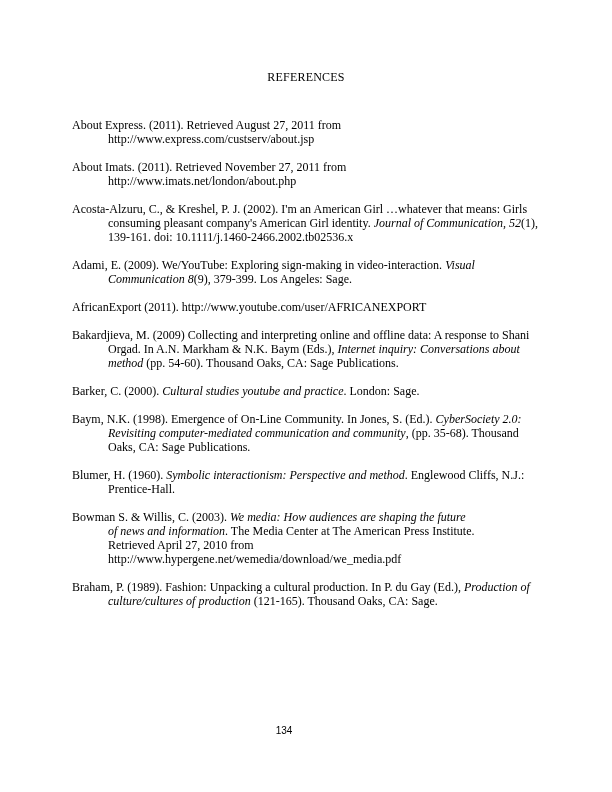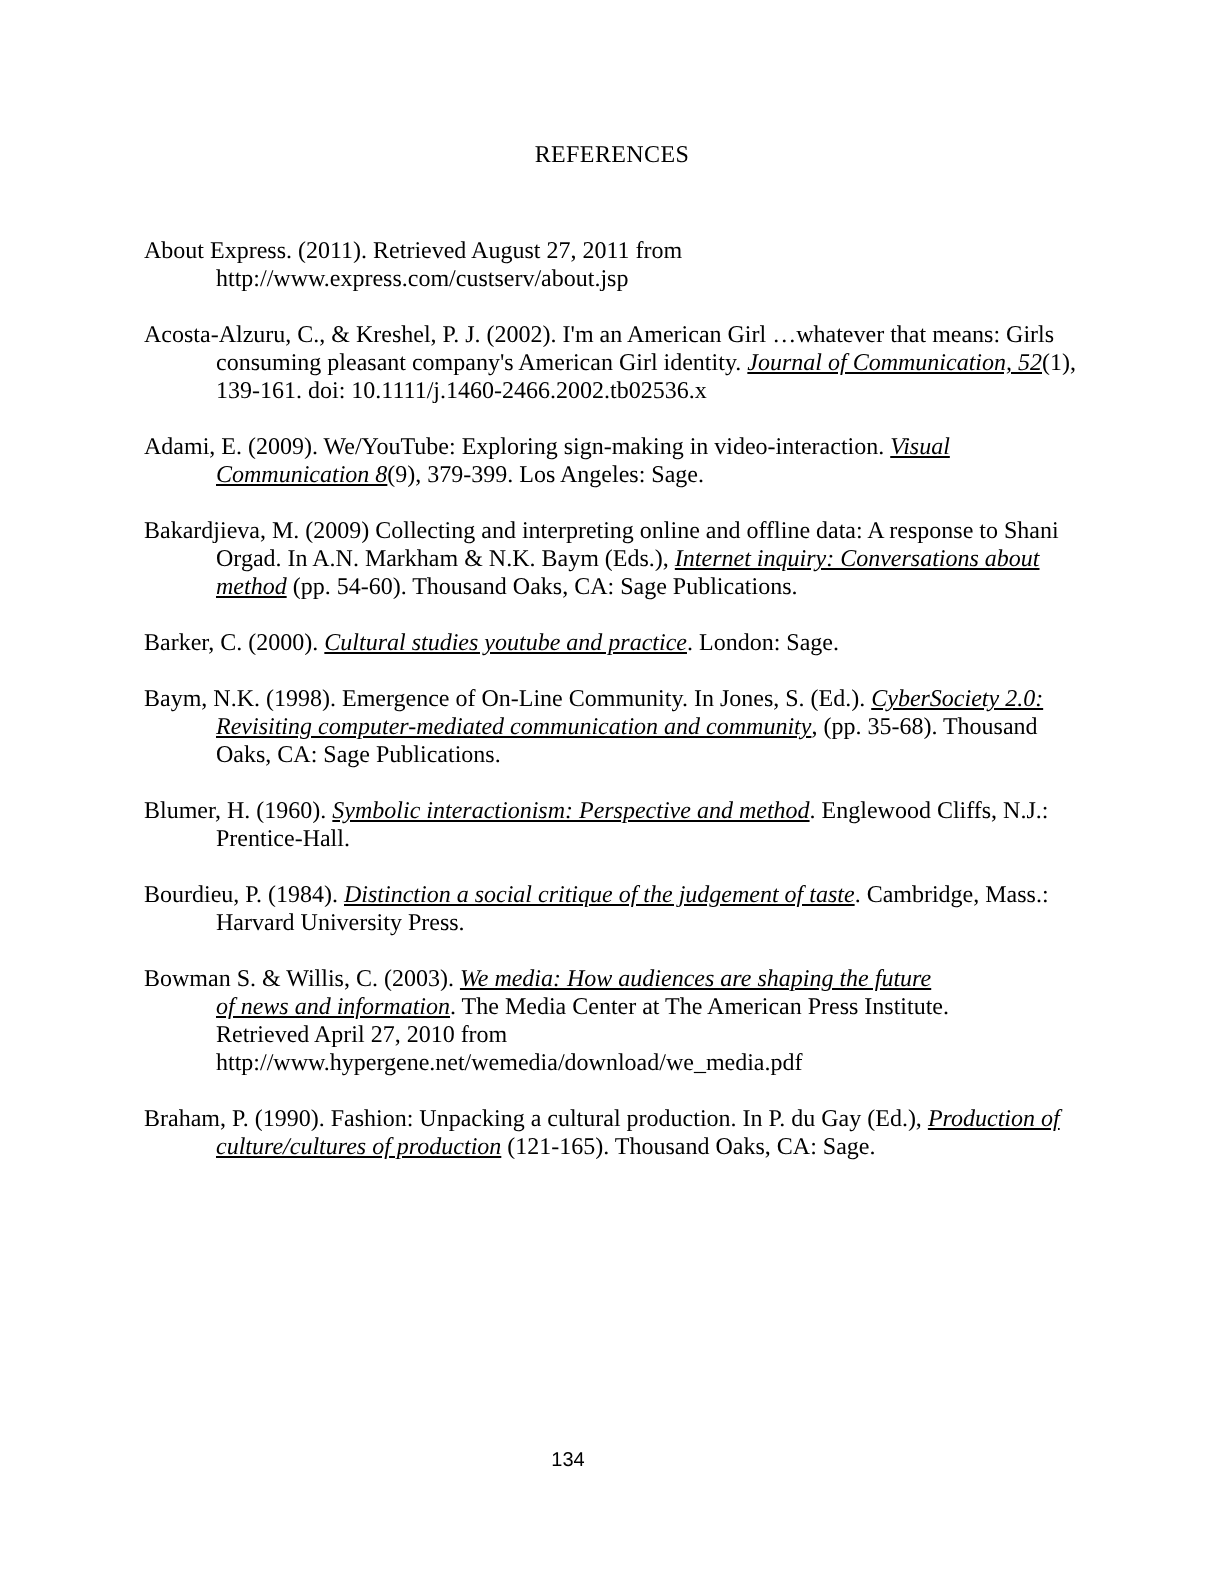--- a/index.html
+++ b/index.html
@@ -32,21 +32,20 @@
     padding: 0;
   }
   .ref-entry {
     margin: 0 0 14px 0;
     padding-left: 36px;
     text-indent: -36px;
     white-space: pre-wrap;
   }
   .ref-entry i {
     font-style: italic;
-    text-decoration: underline;
   }
   .page-number {
     position: absolute;
     left: 0;
     top: 725px;
     width: 568px;
     text-align: center;
     font-family: "Liberation Sans", sans-serif;
     font-size: 10px;
     line-height: 12px;
@@ -54,38 +53,39 @@
 </style>
 </head>
 <body>
 
 <div class="page">
   <h1 class="heading">REFERENCES</h1>
 
   <div class="ref-list">
       <p class="ref-entry"><span>About Express. (2011). Retrieved August 27, 2011 from
 http://www.express.com/custserv/about.jsp</span></p>
+      <p class="ref-entry"><span>About Imats. (2011). Retrieved November 27, 2011 from
+http://www.imats.net/london/about.php</span></p>
       <p class="ref-entry"><span>Acosta-Alzuru, C., &amp; Kreshel, P. J. (2002). I'm an American Girl …whatever that means: Girls
 consuming pleasant company's American Girl identity. </span><i>Journal of Communication, 52</i><span>(1),
 139-161. doi: 10.1111/j.1460-2466.2002.tb02536.x</span></p>
       <p class="ref-entry"><span>Adami, E. (2009). We/YouTube: Exploring sign-making in video-interaction. </span><i>Visual
 Communication 8</i><span>(9), 379-399. Los Angeles: Sage.</span></p>
+      <p class="ref-entry"><span>AfricanExport (2011). http://www.youtube.com/user/AFRICANEXPORT</span></p>
       <p class="ref-entry"><span>Bakardjieva, M. (2009) Collecting and interpreting online and offline data: A response to Shani
 Orgad. In A.N. Markham &amp; N.K. Baym (Eds.), </span><i>Internet inquiry: Conversations about
 method</i><span> (pp. 54-60). Thousand Oaks, CA: Sage Publications.</span></p>
       <p class="ref-entry"><span>Barker, C. (2000). </span><i>Cultural studies youtube and practice</i><span>. London: Sage.</span></p>
       <p class="ref-entry"><span>Baym, N.K. (1998). Emergence of On-Line Community. In Jones, S. (Ed.). </span><i>CyberSociety 2.0:
 Revisiting computer-mediated communication and community</i><span>, (pp. 35-68). Thousand
 Oaks, CA: Sage Publications.</span></p>
       <p class="ref-entry"><span>Blumer, H. (1960). </span><i>Symbolic interactionism: Perspective and method</i><span>. Englewood Cliffs, N.J.:
 Prentice-Hall.</span></p>
-      <p class="ref-entry"><span>Bourdieu, P. (1984). </span><i>Distinction a social critique of the judgement of taste</i><span>. Cambridge, Mass.:
-Harvard University Press.</span></p>
       <p class="ref-entry"><span>Bowman S. &amp; Willis, C. (2003). </span><i>We media: How audiences are shaping the future
 of news and information</i><span>. The Media Center at The American Press Institute.
 Retrieved April 27, 2010 from
 http://www.hypergene.net/wemedia/download/we_media.pdf</span></p>
-      <p class="ref-entry"><span>Braham, P. (1990). Fashion: Unpacking a cultural production. In P. du Gay (Ed.), </span><i>Production of
+      <p class="ref-entry"><span>Braham, P. (1989). Fashion: Unpacking a cultural production. In P. du Gay (Ed.), </span><i>Production of
 culture/cultures of production</i><span> (121-165). Thousand Oaks, CA: Sage.</span></p>
     </div>
 
   <div class="page-number">134</div>
 </div>
 
 </body></html>

